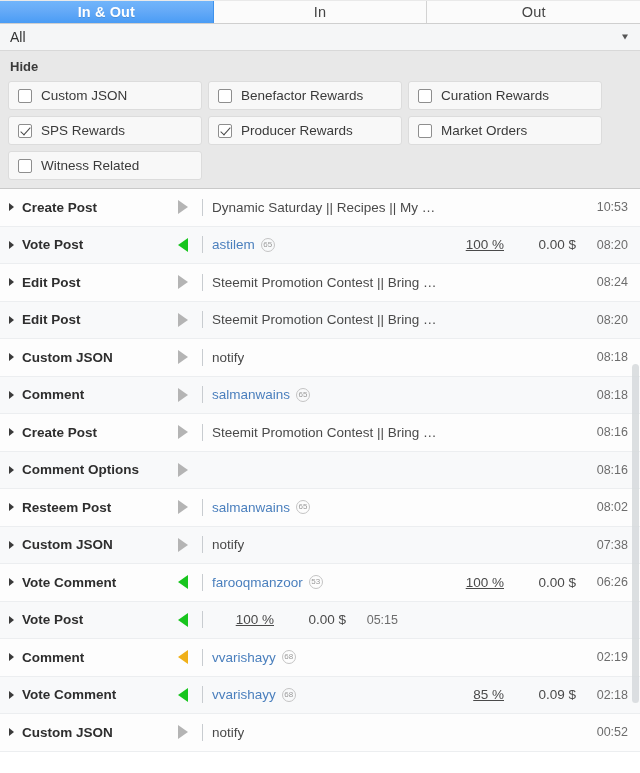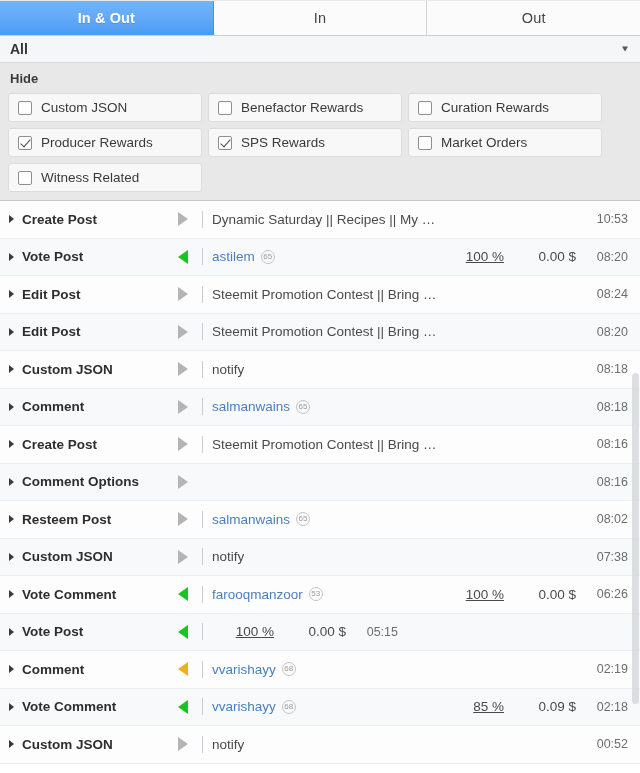--- a/index.html
+++ b/index.html
@@ -7,21 +7,21 @@
     width: 640px; height: 773px;
     font-family: "Liberation Sans", sans-serif;
     background: #ffffff;
     overflow: hidden;
   }
   #app { width: 640px; height: 773px; position: relative; display: flex; flex-direction: column; background:#fff; }
 
   
   .tabbar {
     display: flex;
-    height: 36px;
+    height: 24px;
     background: #e9e9e9;
     border-bottom: 1px solid #cfcfcf;
     flex: 0 0 auto;
     padding-top: 1px;
   }
   .tab {
     flex: 1 1 0;
     display: flex; align-items: center; justify-content: center;
     font-size: 14.5px;
     color: #444;
@@ -44,21 +44,21 @@
   .selectrow {
     position: relative;
     height: 27px;
     flex: 0 0 auto;
     background: #f5f6f7;
     border-bottom: 1px solid #d8d8d8;
     display: flex; align-items: center;
     padding: 0 12px 0 10px;
     cursor: pointer;
   }
-  .selectrow .sel-value { font-size: 14px; color: #333; font-weight: bold; }
+  .selectrow .sel-value { font-size: 14px; color: #333; }
   .selectrow .caret {
     position: absolute; right: 12px; top: 50%;
     transform: translateY(-50%);
     width: 0; height: 0;
     border-left: 3.5px solid transparent;
     border-right: 3.5px solid transparent;
     border-top: 5px solid #555;
   }
 
   
@@ -259,25 +259,25 @@
         <div class="chkitem">
           <span class="chkbox"></span>
           <span class="chklabel">Benefactor Rewards</span>
         </div>
         <div class="chkitem">
           <span class="chkbox"></span>
           <span class="chklabel">Curation Rewards</span>
         </div>
         <div class="chkitem">
           <span class="chkbox checked"></span>
+          <span class="chklabel">SPS Rewards</span>
+        </div>
+        <div class="chkitem">
+          <span class="chkbox checked"></span>
           <span class="chklabel">Producer Rewards</span>
-        </div>
-        <div class="chkitem">
-          <span class="chkbox checked"></span>
-          <span class="chklabel">SPS Rewards</span>
         </div>
         <div class="chkitem">
           <span class="chkbox"></span>
           <span class="chklabel">Market Orders</span>
         </div>
         <div class="chkitem">
           <span class="chkbox"></span>
           <span class="chklabel">Witness Related</span>
         </div>
       </div>

